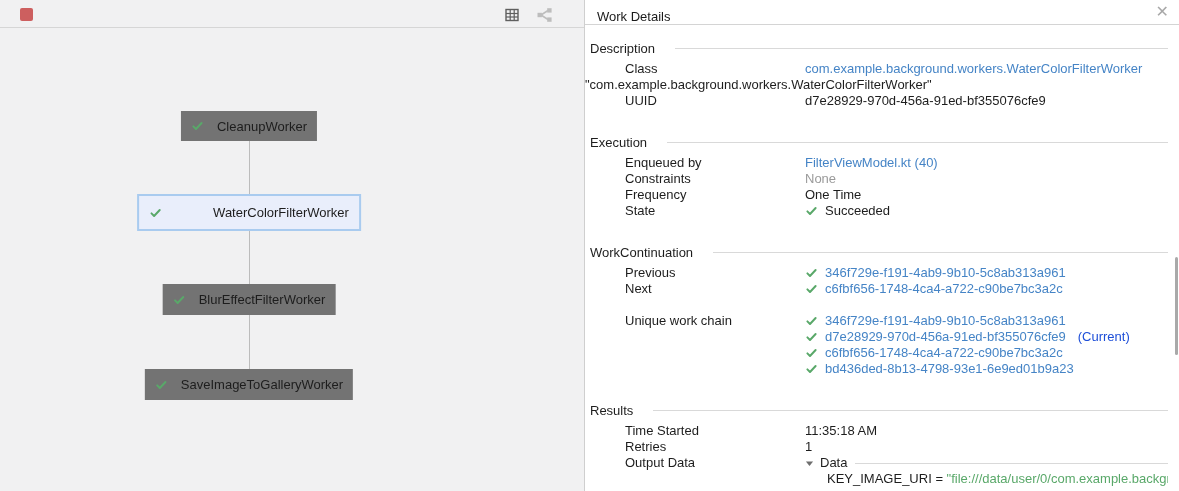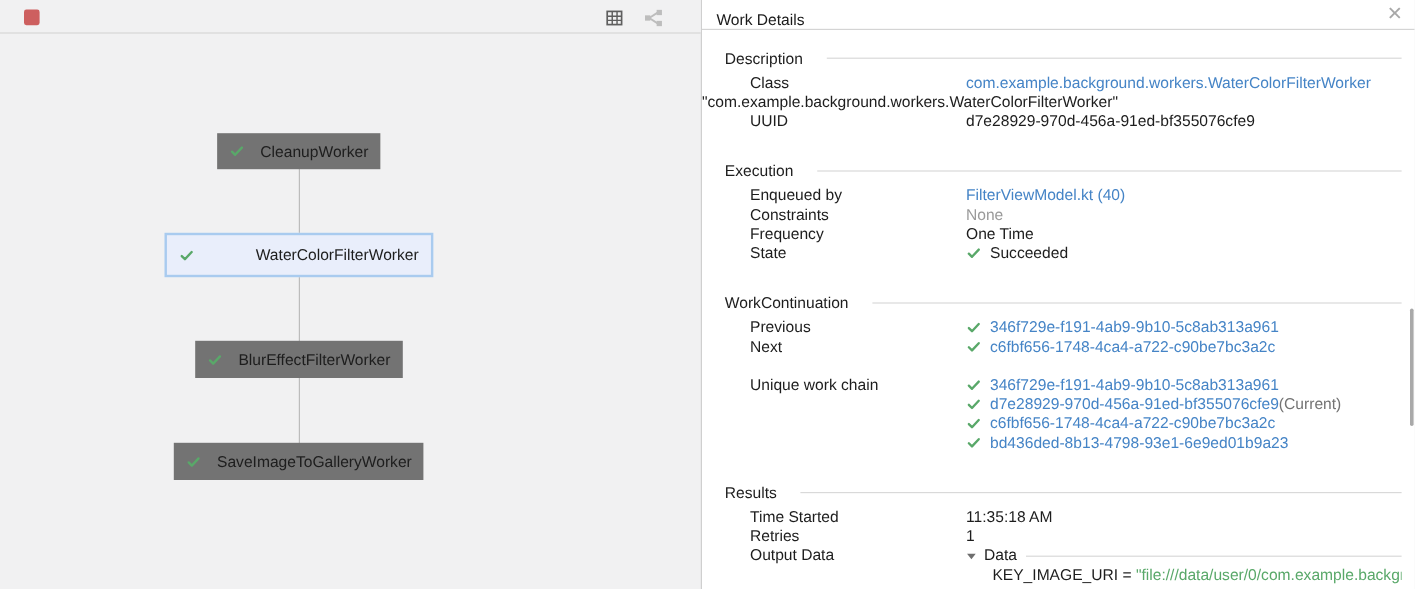--- a/index.html
+++ b/index.html
@@ -22,34 +22,34 @@
   .node-2 { top:166px; height:37px; background:#e9eefb; border:2px solid #a9cbef;gap:44px; }
   .node-3 { top:256px; height:31px; }
   .node-4 { top:341px; height:31px; }
 
   
   .right-pane { position:absolute; left:585px; top:0; width:594px; height:491px; background:#ffffff; overflow:hidden; }
   .rp-header { position:relative; height:25px; border-bottom:1px solid #d4d4d4; display:flex; align-items:flex-end; padding:0 12px; }
   .rp-title { font-size:13px; color:#1a1a1a; }
   .close-x { position:absolute; right:10px; top:2px; font-size:16px; color:#a8a8a8; cursor:default; }
   .rp-content { position:relative; padding-right:11px; }
-  .sec-header { display:flex; align-items:center; gap:20px; margin-left:19px; height:16px; }
+  .sec-header { display:flex; align-items:center; gap:20px; margin-left:5px; height:16px; }
   .sec-header .hline { flex:1; height:1px; background:#d9d9d9; }
   .rows { margin-top:5px; }
   .row { display:flex; height:16px; line-height:16px; align-items:center; }
   .row .label { width:180px; margin-left:40px; flex:none; }
   .row .value { flex:1; display:flex; align-items:center; min-width:0; }
   .m-desc { margin-top:15px; }
   .m-sec  { margin-top:25px; }
   .m-chain{ margin-top:16px; }
   .link { color:#4584c6; }
   .muted { color:#9a9a9a; }
   .green-str { color:#59a869; }
   .check { flex:none; margin-right:7px; display:inline-flex; }
-  .suffix { margin-left:0; color:#737373; }
+  .suffix { margin-left:12px; color:#1d4ed8; }
   .data-line { flex:1; height:1px; background:#d9d9d9; margin-left:8px; }
   .tri { flex:none; margin-right:6px; display:inline-flex; }
   .kv-row .value { padding-left:22px; white-space:nowrap; overflow:hidden; display:block; line-height:16px; }
   .scroll-thumb { position:absolute; right:1px; top:257px; width:3px; height:98px; background:#a9a9a9; border-radius:3px; }
 </style>
 </head>
 <body>
 
 <div class="app">
 

